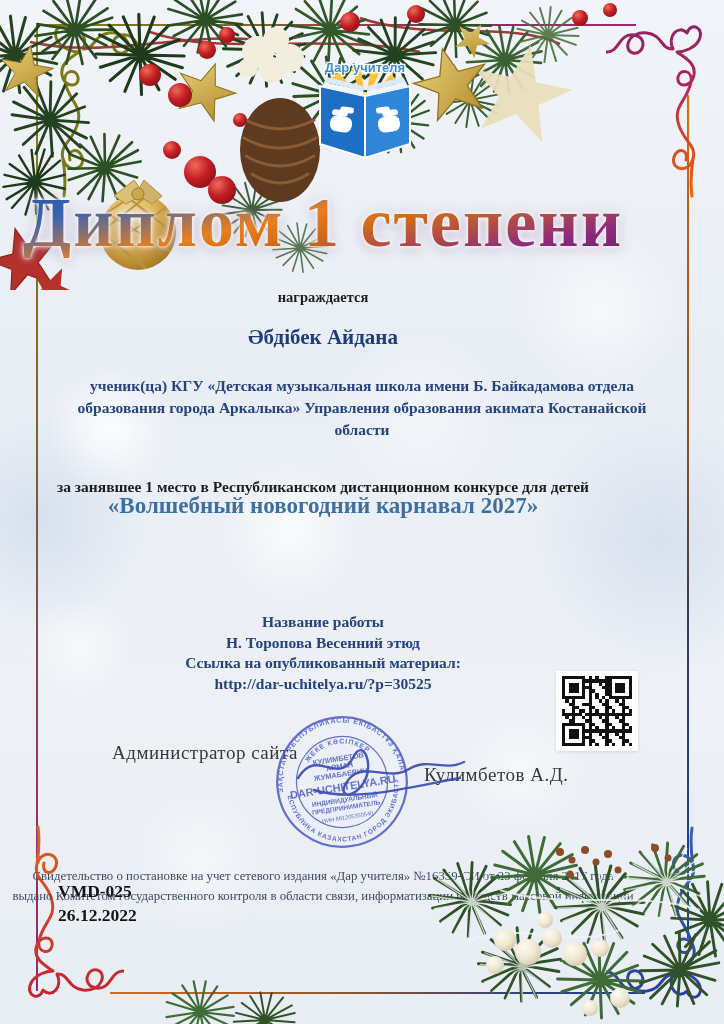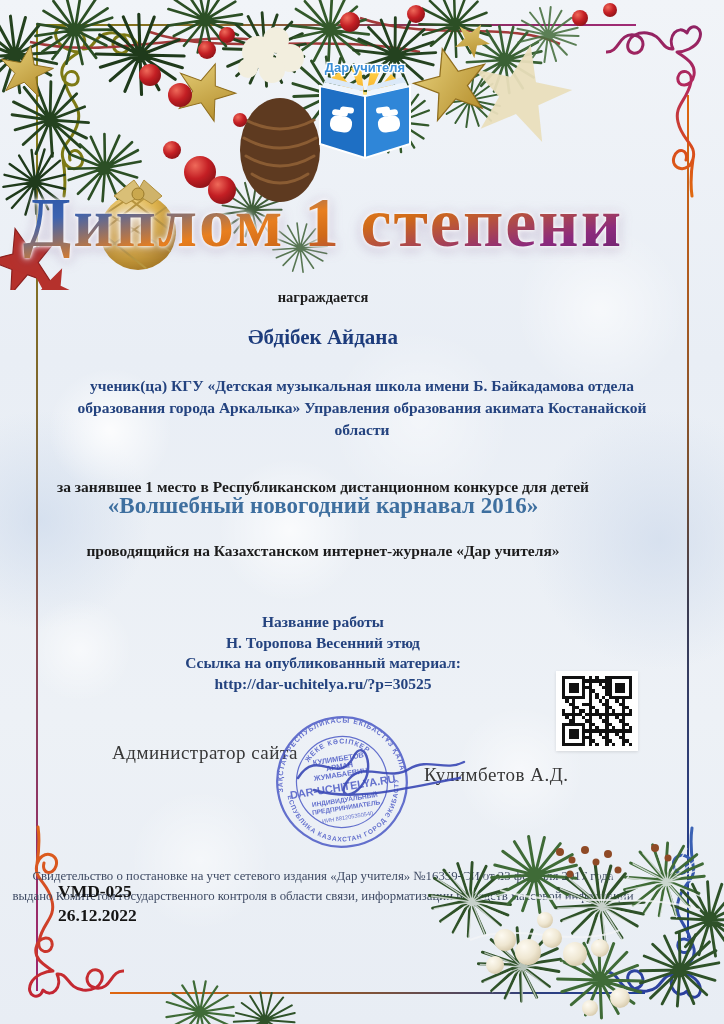--- a/index.html
+++ b/index.html
@@ -223,23 +223,22 @@
       </g>
     </g>
     <text x="65" y="14" text-anchor="middle" font-family="Liberation Sans, sans-serif" font-size="13" font-weight="bold" fill="#3b8ed6" stroke="#ffffff" stroke-width="2.6" paint-order="stroke">Дар учителя</text>
   </svg>
 
   <div class="abs center title">Диплом 1 степени</div>
   <div class="abs center recipient">Әбдібек Айдана</div>
   <div class="abs center awarded">награждается</div>
   <div class="abs school">ученик(ца) КГУ «Детская музыкальная школа имени Б. Байкадамова отдела образования города Аркалыка» Управления образования акимата Костанайской области</div>
   <div class="abs center achieve">за занявшее 1 место в Республиканском дистанционном конкурсе для детей</div>
-  <div class="abs center contest">«Волшебный новогодний карнавал 2016»</div>
+  <div class="abs center contest">«Волшебный новогодний карнавал 2027»</div>
   <div class="abs center hostlines">
-    <div>проводящийся на Казахстанском интернет-журнале «Дар учителя»</div>
   </div>
   <div class="abs center worklines">
     <div>Название работы</div>
     <div>Н. Торопова Весенний этюд</div>
   </div>
   <div class="abs center linklines">
     <div>Ссылка на опубликованный материал:</div>
     <div>http://dar-uchitelya.ru/?p=30525</div>
   </div>
 

